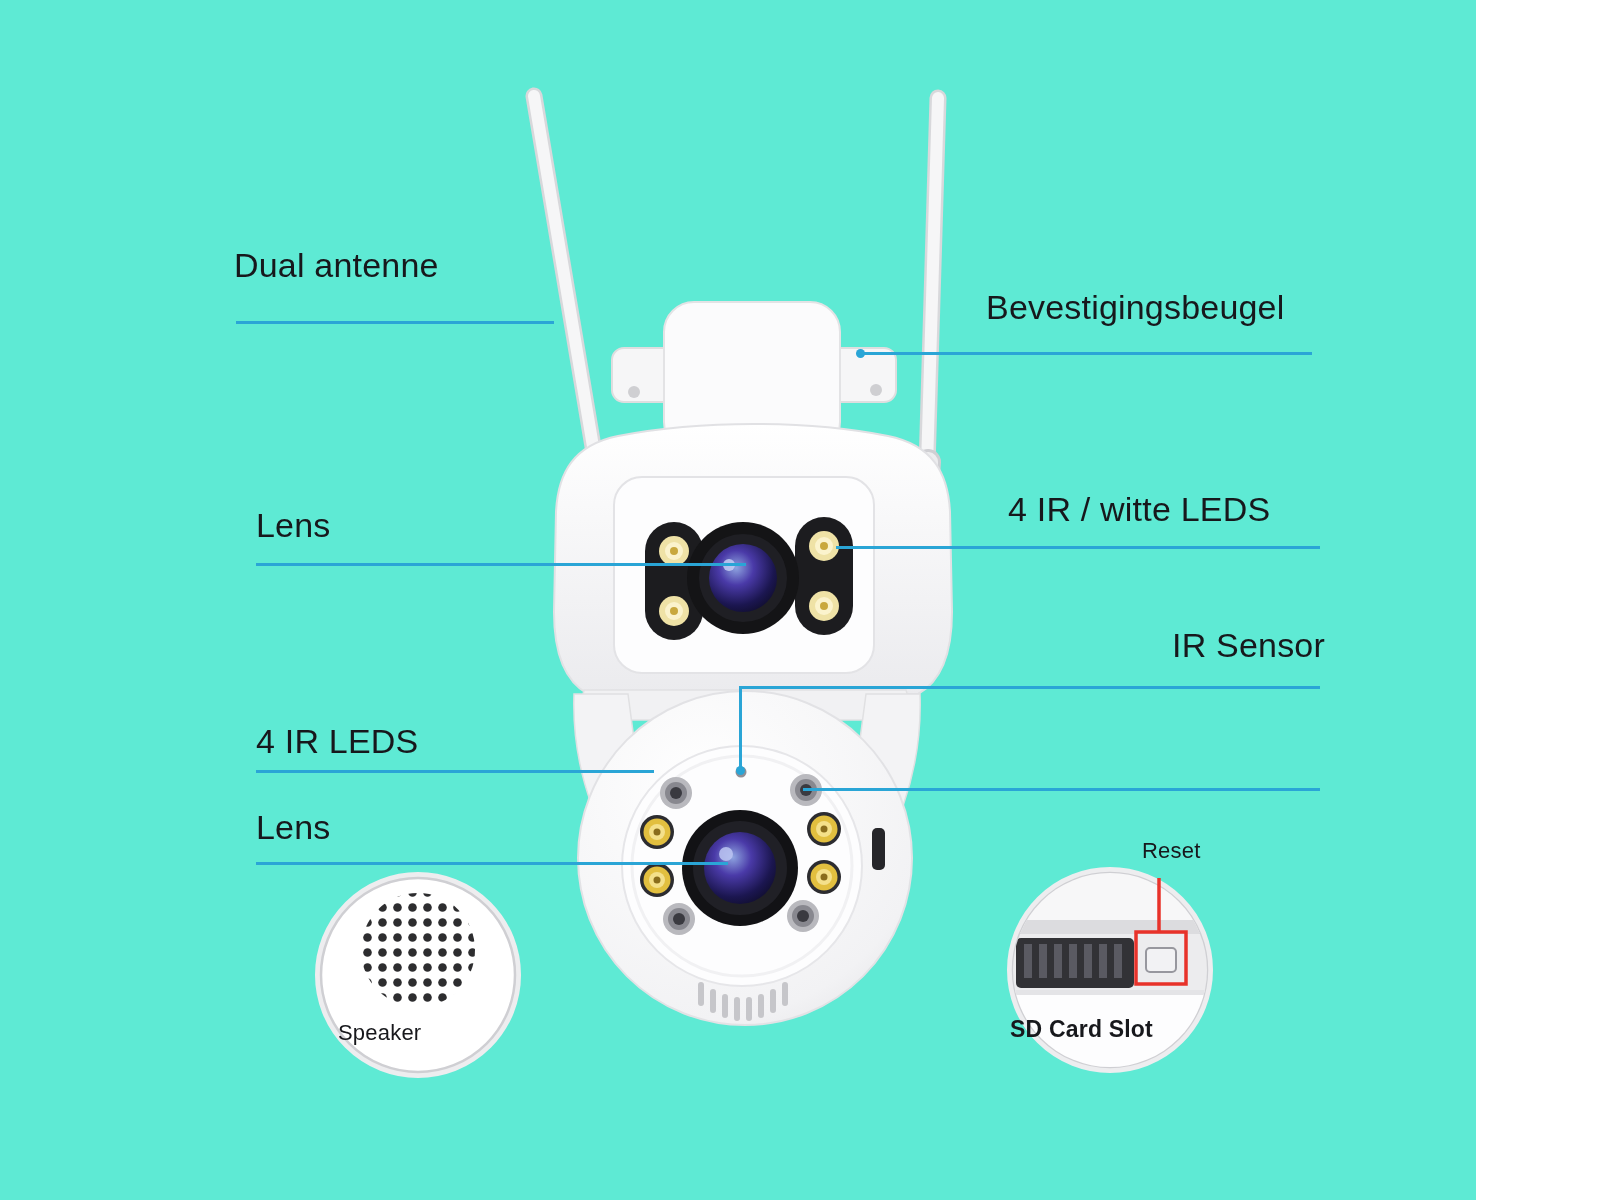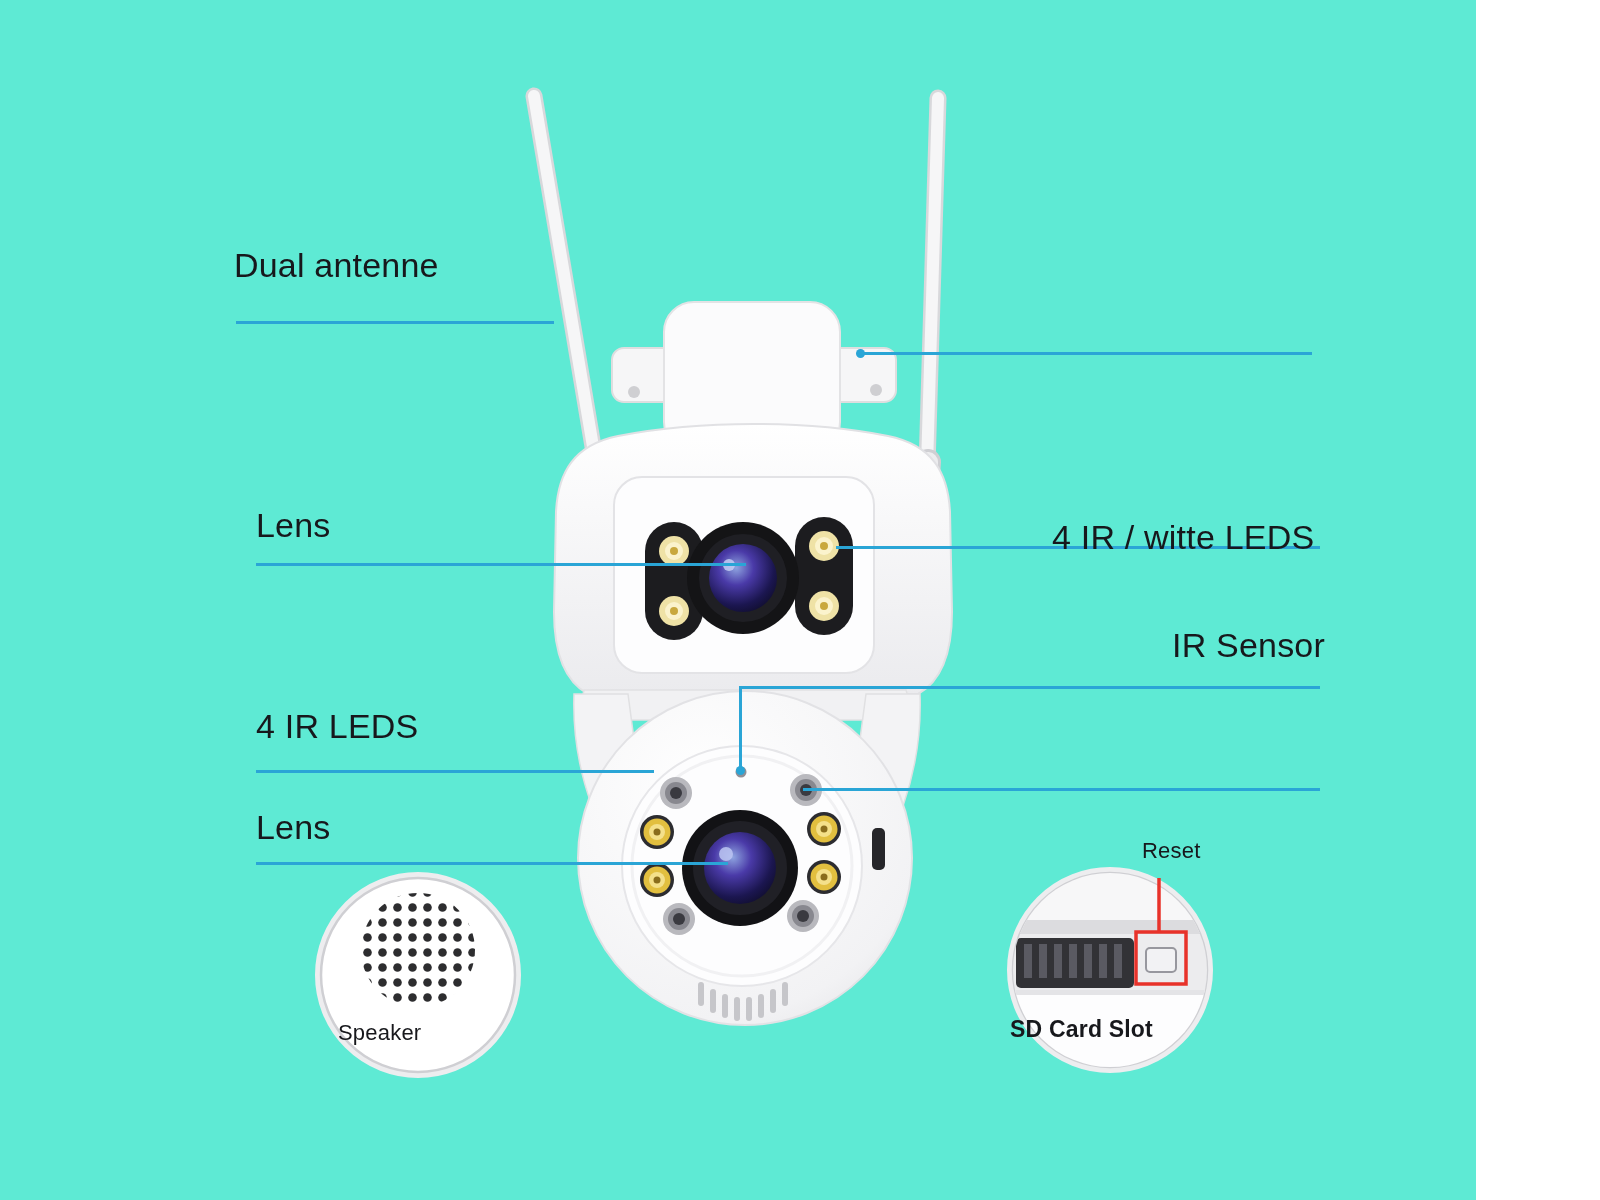--- a/index.html
+++ b/index.html
@@ -201,23 +201,24 @@
   <div class="line" style="left:256px; top:563px; width:490px;"></div>
   <div class="line" style="left:836px; top:546px; width:484px;"></div>
   <div class="line" style="left:740px; top:686px; width:580px;"></div>
   <div class="vline" style="left:739px; top:686px; height:84px;"></div>
   <div class="dot" style="left:736px; top:766px;"></div>
   <div class="line" style="left:256px; top:770px; width:398px;"></div>
   <div class="line" style="left:803px; top:788px; width:517px;"></div>
   <div class="line" style="left:256px; top:862px; width:472px;"></div>
 
   <div class="label" style="left:234px; top:246px;">Dual antenne</div>
+  <div class="label" style="left:986px; top:288px;">Bevestigingsbeugel</div>
   <div class="label" style="left:256px; top:506px;">Lens</div>
-  <div class="label" style="left:1052px; top:490px;margin-top:28px;">4 IR / witte LEDS</div>
+  <div class="label" style="left:1008px; top:490px;">4 IR / witte LEDS</div>
   <div class="label" style="left:1172px; top:626px;">IR Sensor</div>
-  <div class="label" style="left:256px; top:707px;">4 IR LEDS</div>
+  <div class="label" style="left:256px; top:722px;">4 IR LEDS</div>
   <div class="label" style="left:256px; top:808px;">Lens</div>
 
   <div class="label small center" style="left:338px; top:1020px; width:160px;">Speaker</div>
   <div class="label small" style="left:1142px; top:838px;">Reset</div>
   <div class="label sd center" style="left:1010px; top:1016px; width:200px;">SD Card Slot</div>
 
 </div>
 
 </body></html>

